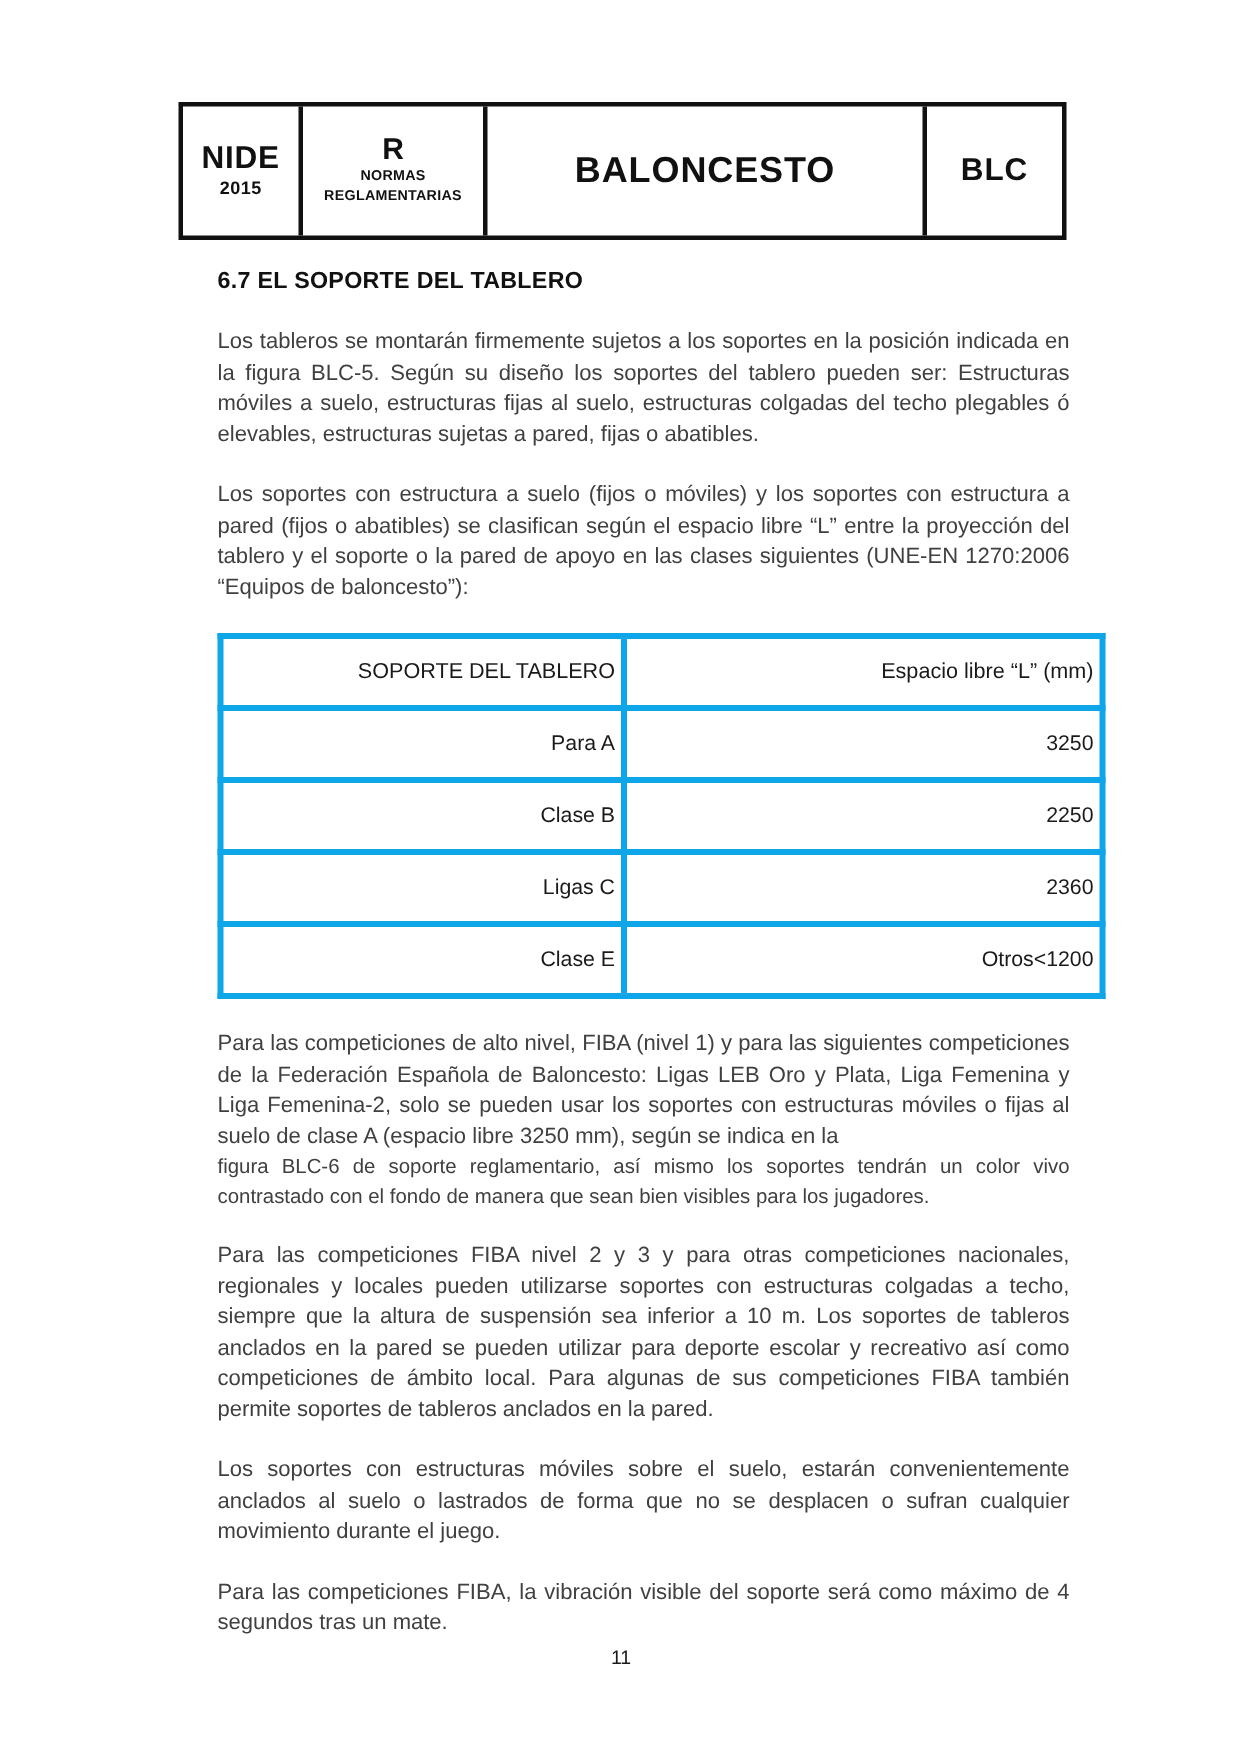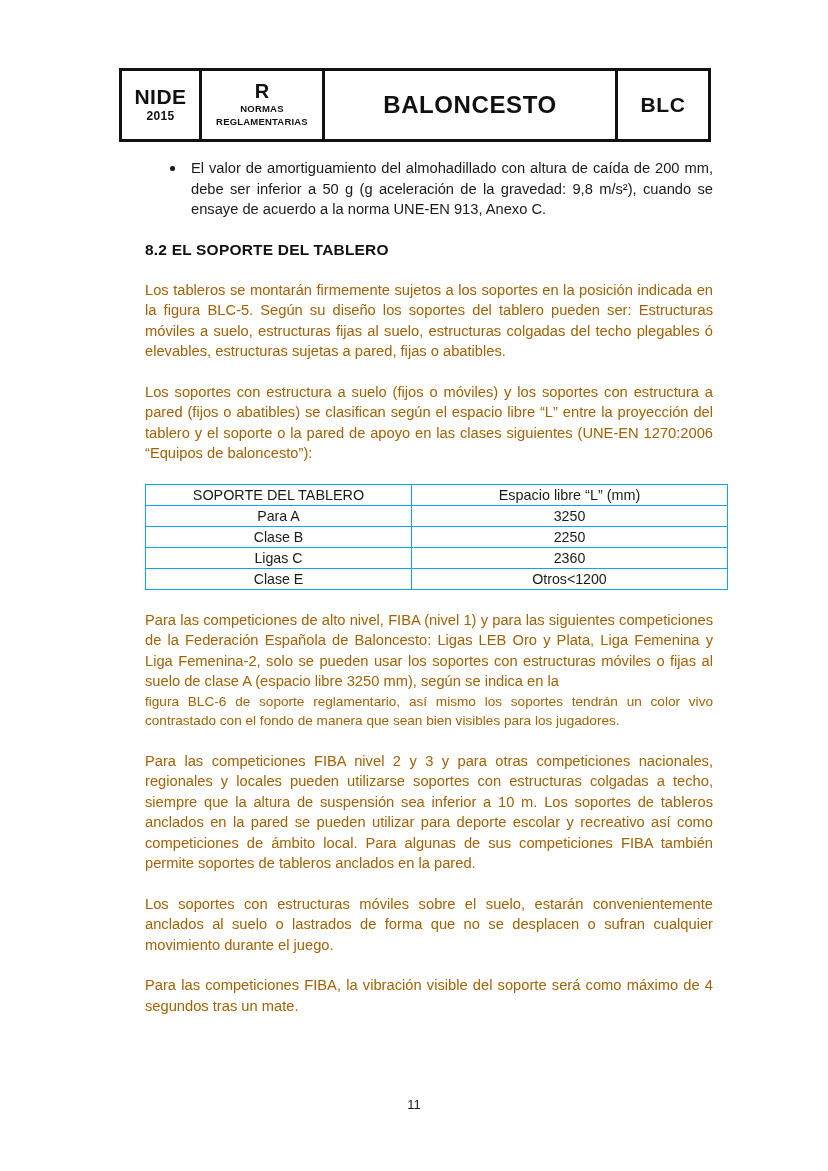--- a/index.html
+++ b/index.html
@@ -16,21 +16,21 @@
     color: #1a1a1a;
     overflow: hidden;
   }
 
   
   .header-band {
     position: absolute;
     left: 119px;
     top: 68px;
     width: 592px;
-    height: 74px;
+    height: 92px;
     box-sizing: border-box;
     border: 3px solid #111111;
     display: flex;
     align-items: stretch;
     background: #ffffff;
   }
   .hcell {
     box-sizing: border-box;
     display: flex;
     flex-direction: column;
@@ -94,21 +94,21 @@
     left: 145px;
     top: 158px;
     width: 568px;
   }
 
   p.para {
     margin: 0;
     font-size: 14.7px;
     line-height: 20.5px;
     text-align: justify;
-    color: #a16207;
+    color: #404040;
   }
   p.para.small {
     font-size: 13.6px;
     line-height: 19.5px;
   }
   .gap-para { height: 20px; }
 
   
   .bullet-list {
     margin: 0;
@@ -144,24 +144,24 @@
   }
 
   
   .data-table {
     border-collapse: collapse;
     width: 564px;
     table-layout: fixed;
     margin: 0;
   }
   .data-table td {
-    border: 1px solid #0ea5e9;
+    border: 4px solid #0ea5e9;
     height: 20px;
-    padding: 0 4px;
-    text-align: center;
+    padding: 12px 4px;
+    text-align: right;
     vertical-align: middle;
     font-size: 14.2px;
     line-height: 18px;
     color: #1a1a1a;
   }
   .data-table .col-a { width: 257px; }
   .data-table .col-b { width: 307px; }
   .data-table tr.head td { font-size: 14.4px; }
 
   
@@ -193,30 +193,24 @@
     <div class="hcell hcell-title">
       <div class="title-main">BALONCESTO</div>
     </div>
     <div class="hcell hcell-code">
       <div class="code-main">BLC</div>
     </div>
   </div>
 
   <div class="content">
 
-    <ul class="bullet-list">
-      <li class="bullet-item">
-        <span class="bullet-dot"></span>
-        <span>El valor de amortiguamiento del almohadillado con altura de caída de 200 mm, debe ser inferior a 50 g (g aceleración de la gravedad: 9,8 m/s²), cuando se ensaye de acuerdo a la norma UNE-EN 913, Anexo C.</span>
-      </li>
-    </ul>
-
-    <div class="gap-para"></div>
-
-    <h2 class="section-heading">8.2 EL SOPORTE DEL TABLERO</h2>
+
+    <div class="gap-para"></div>
+
+    <h2 class="section-heading">6.7 EL SOPORTE DEL TABLERO</h2>
 
     <div class="gap-para"></div>
 
     <p class="para">Los tableros se montarán firmemente sujetos a los soportes en la posición indicada en la figura BLC-5. Según su diseño los soportes del tablero pueden ser: Estructuras móviles a suelo, estructuras fijas al suelo, estructuras colgadas del techo plegables ó elevables, estructuras sujetas a pared, fijas o abatibles.</p>
 
     <div class="gap-para"></div>
 
     <p class="para">Los soportes con estructura a suelo (fijos o móviles) y los soportes con estructura a pared (fijos o abatibles) se clasifican según el espacio libre “L” entre la proyección del tablero y el soporte o la pared de apoyo en las clases siguientes (UNE-EN 1270:2006 “Equipos de baloncesto”):</p>
 
     <div class="gap-para"></div>

